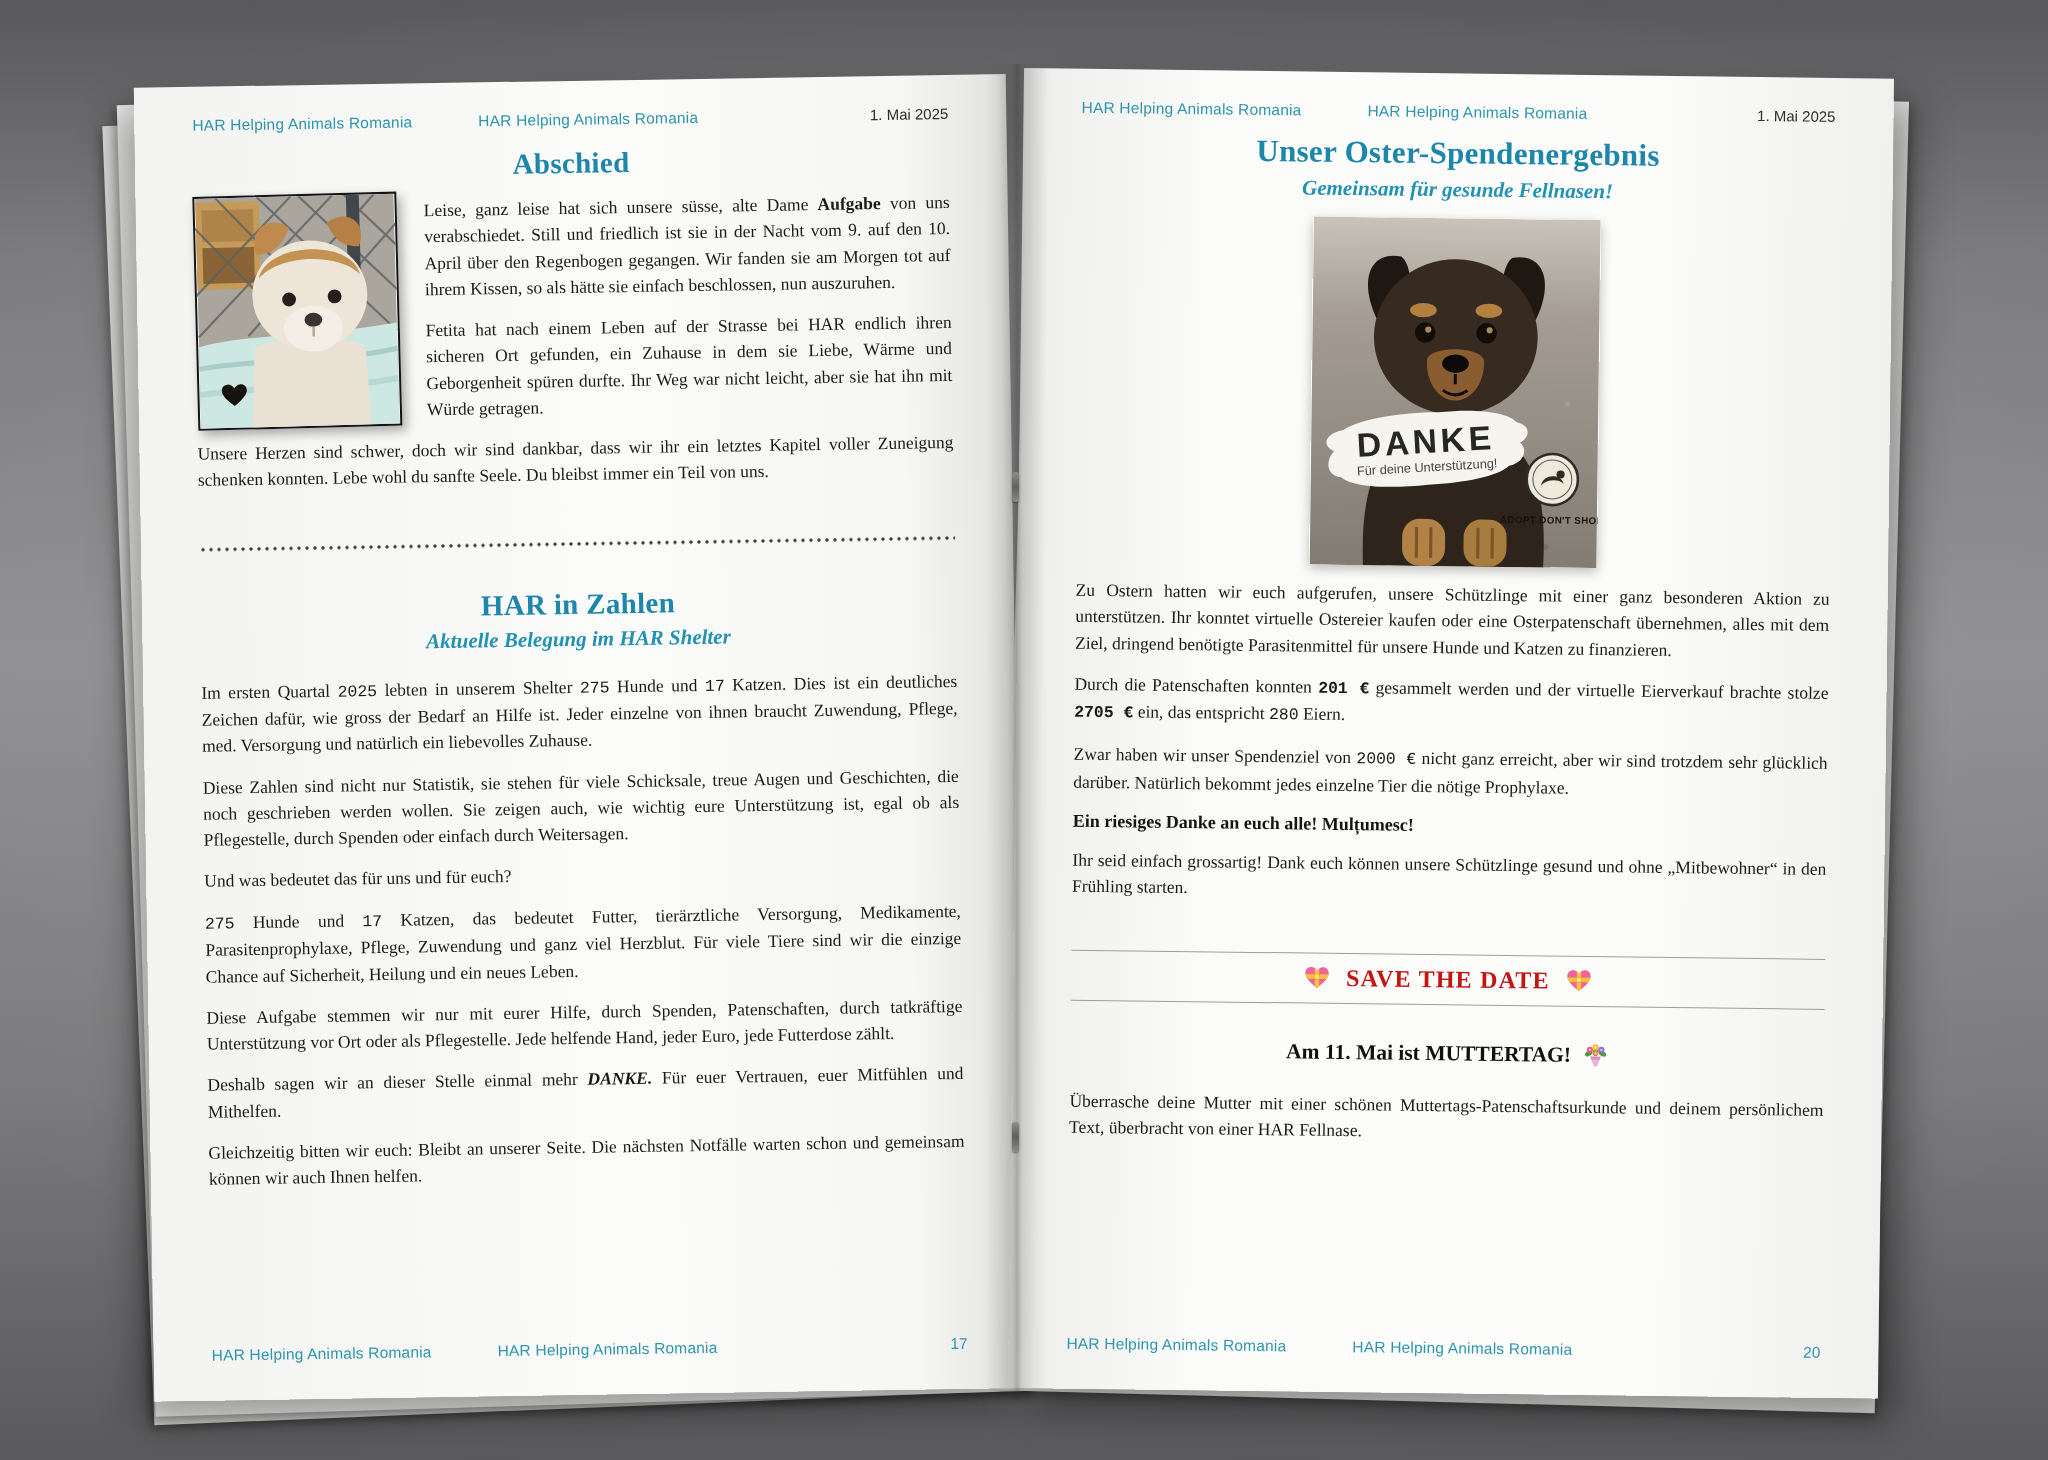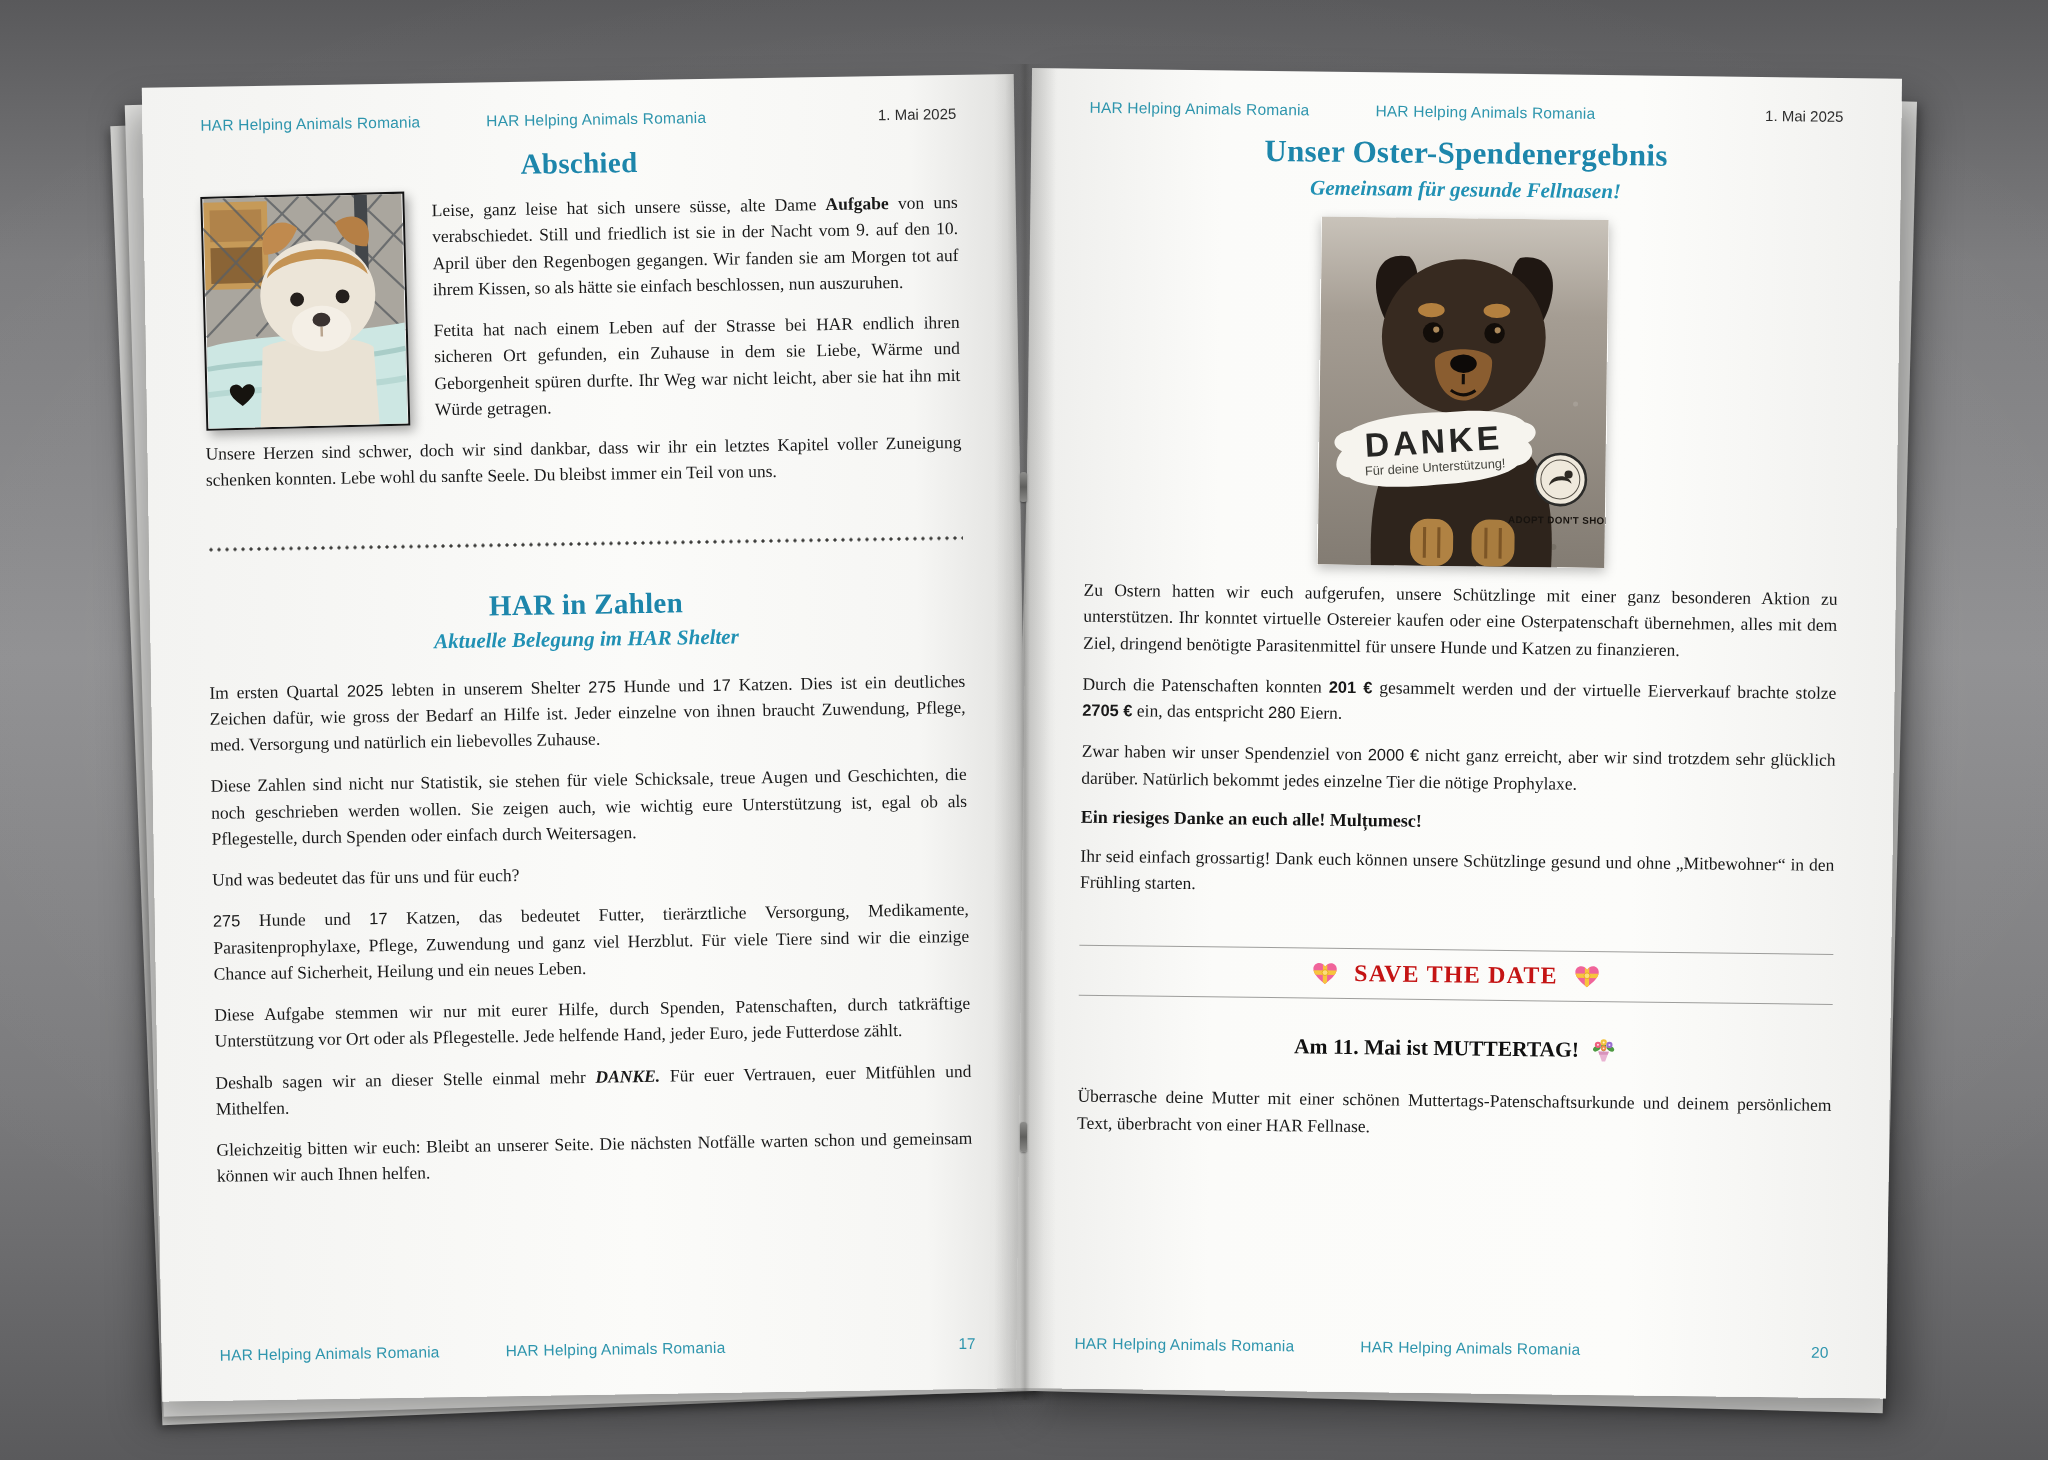--- a/index.html
+++ b/index.html
@@ -4,21 +4,21 @@
 <style>
   * { margin:0; padding:0; box-sizing:border-box; }
   html,body { width:2048px; height:1460px; overflow:hidden; }
   body {
     background:
       radial-gradient(120% 95% at 50% 46%, rgba(255,255,255,0.10) 0%, rgba(0,0,0,0) 55%),
       linear-gradient(180deg, #59595b 0%, #7c7c7e 18%, #8f8f91 45%, #7a7a7c 75%, #5a5a5c 100%);
     font-family:"Liberation Serif", serif;
   }
   .scene { position:relative; width:2048px; height:1460px; }
-  .spread { position:absolute; left:152px; top:64px; width:1742px; height:1336px; }
+  .spread { position:absolute; left:144px; top:64px; width:1742px; height:1336px; }
 
   
   .edge { position:absolute; background:#e3e3e1; z-index:0; }
   .edge-l1 { left:-8px;  top:28px; width:880px; height:1312px; transform:rotate(-1.7deg); background:#ececea; box-shadow:-3px 4px 10px rgba(0,0,0,0.3); }
   .edge-l2 { left:-16px; top:44px; width:880px; height:1300px; transform:rotate(-2.3deg); background:#d9d9d7; box-shadow:-3px 4px 10px rgba(0,0,0,0.3); }
   .edge-r1 { right:-6px; top:26px; width:880px; height:1312px; transform:rotate(1.5deg);  background:#e9e9e7; box-shadow:3px 4px 10px rgba(0,0,0,0.3); }
 
   .page {
     position:absolute; z-index:2; padding:30px 58px;
     color:#1a1a1a;
@@ -48,21 +48,21 @@
   .date { font-family:"Liberation Sans", sans-serif; font-size:15px; color:#2e2e2e; margin-left:auto; }
 
   .title { font-family:"Liberation Serif", serif; font-weight:700; text-align:center;
            color:#1d86ab; font-size:29px; letter-spacing:0.3px; margin-top:18px; }
   .page-right .title { font-size:31px; margin-top:14px; }
   .subtitle { font-family:"Liberation Serif", serif; font-style:italic; font-weight:700;
               text-align:center; color:#2191b4; font-size:21px; margin-top:6px; }
 
   .body { font-size:17.5px; line-height:1.5; text-align:justify; margin-top:15px; color:#191919; }
   .b { font-weight:700; } .i { font-style:italic; }
-  .seg-s { font-family:Liberation Sans, sans-serif; font-size:0.94em; }
+  .seg-s { font-family:Liberation Mono, monospace; font-size:0.94em; }
 
   .photo-fetita {
     float:left; width:204px; height:234px; margin:10px 26px 8px 0;
     border:2px solid #141414; background:#fff; transform:rotate(-0.6deg);
     box-shadow:4px 5px 11px rgba(0,0,0,0.32);
   }
   .photo-fetita svg { display:block; width:100%; height:100%; }
   .clear { clear:both; }
 
   .dotted-divider {

